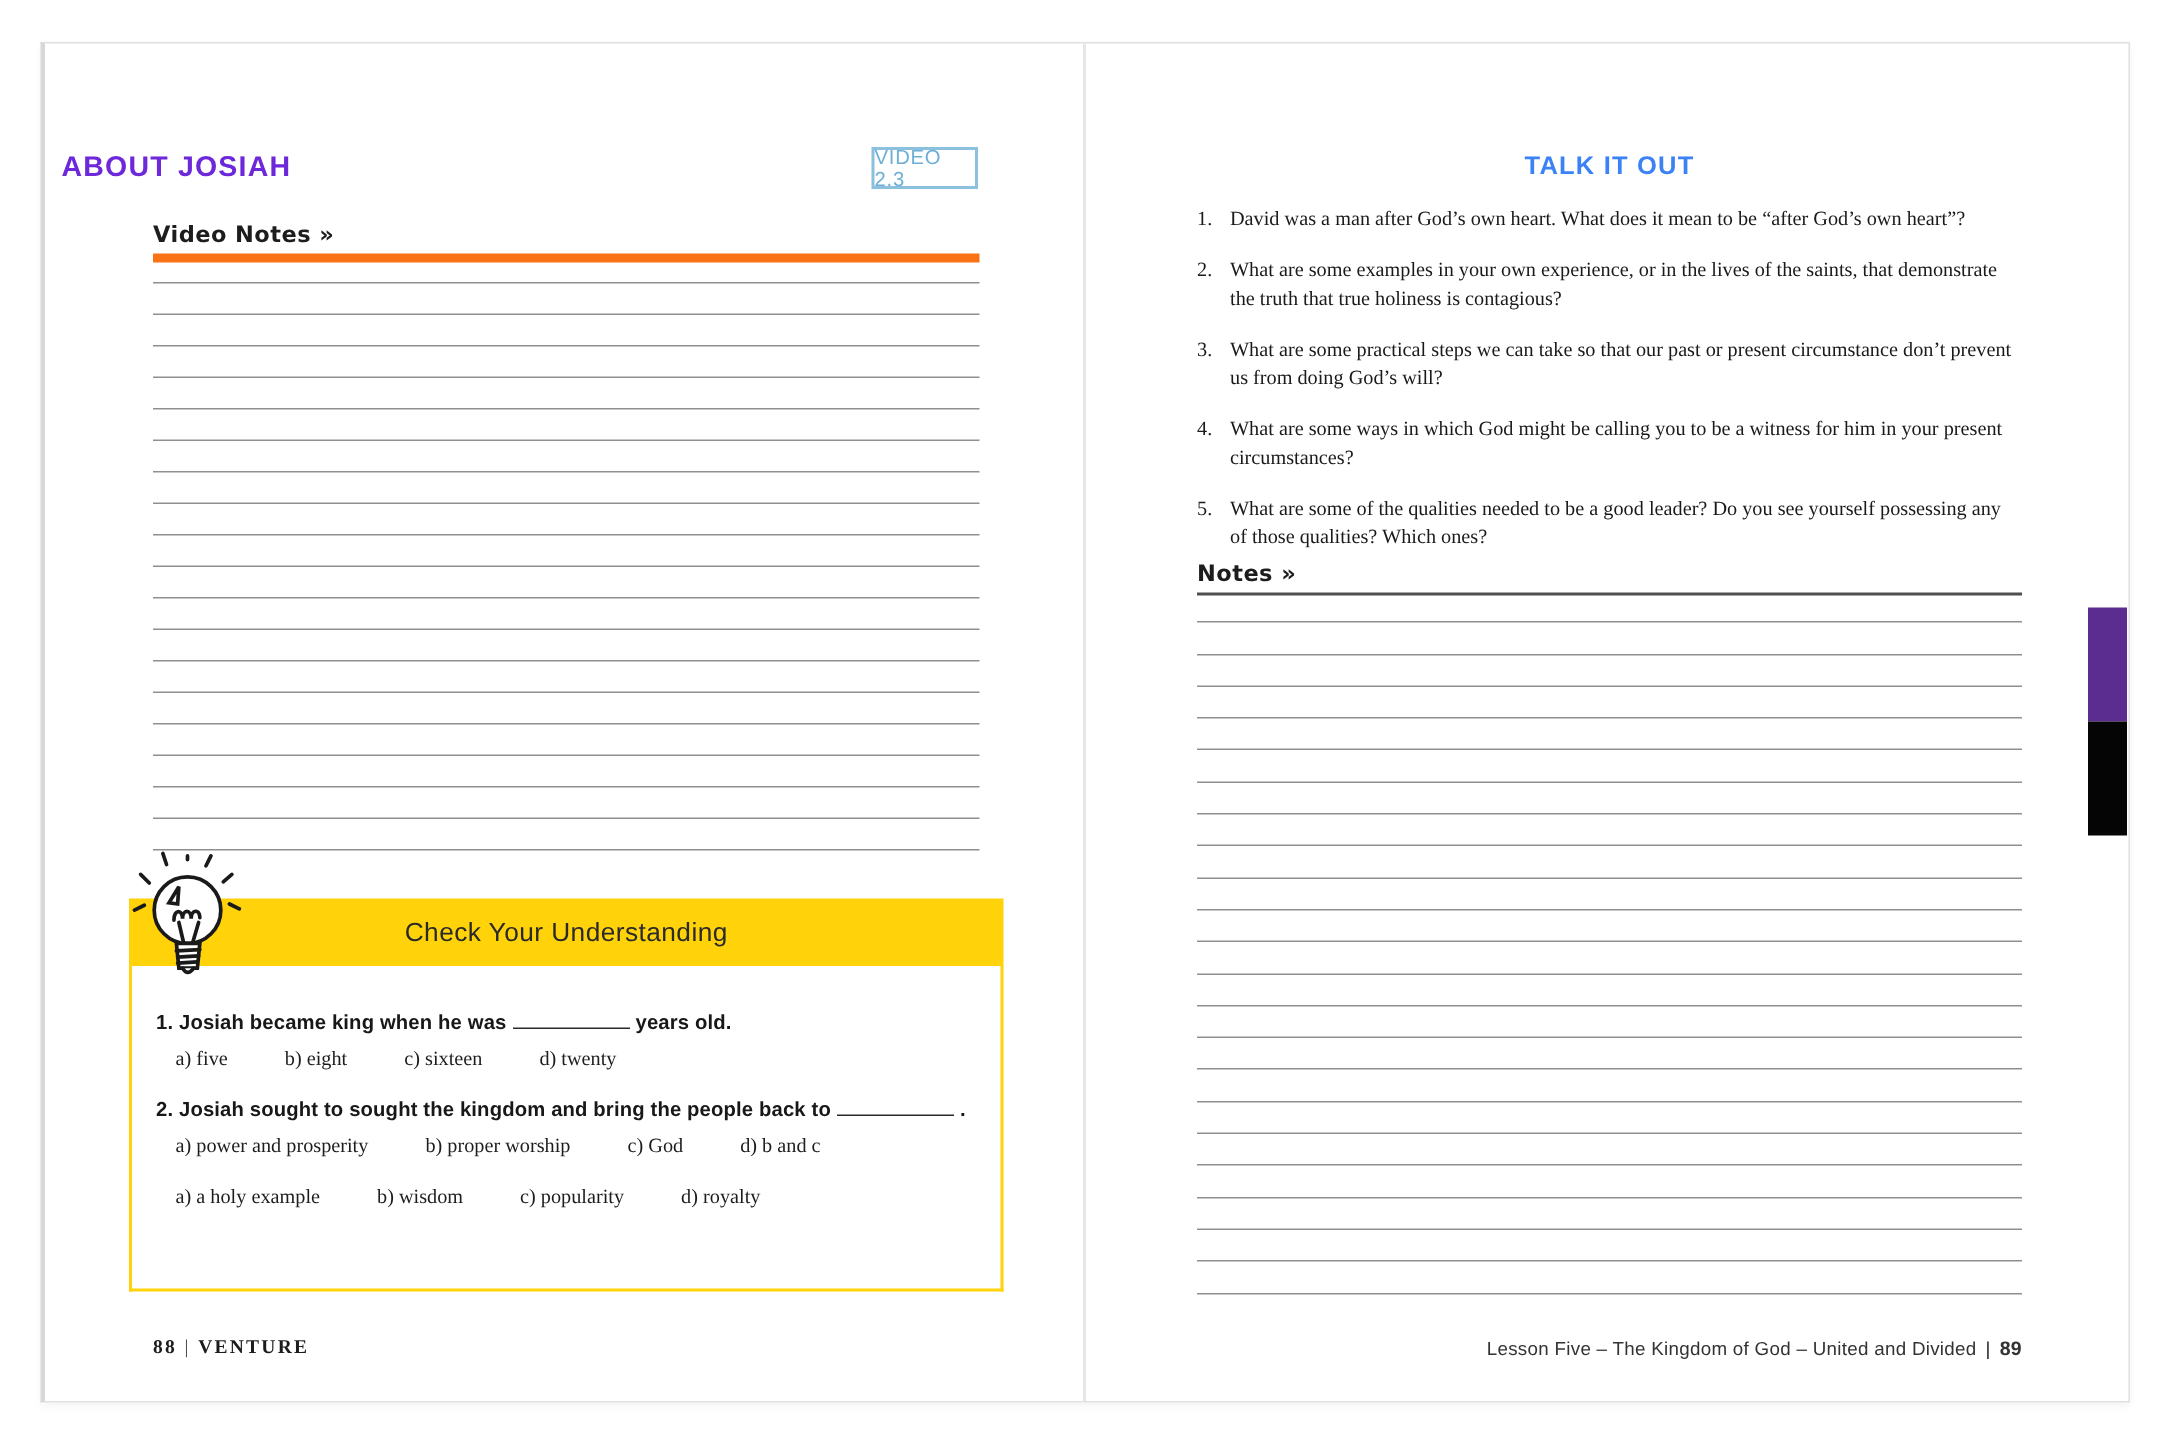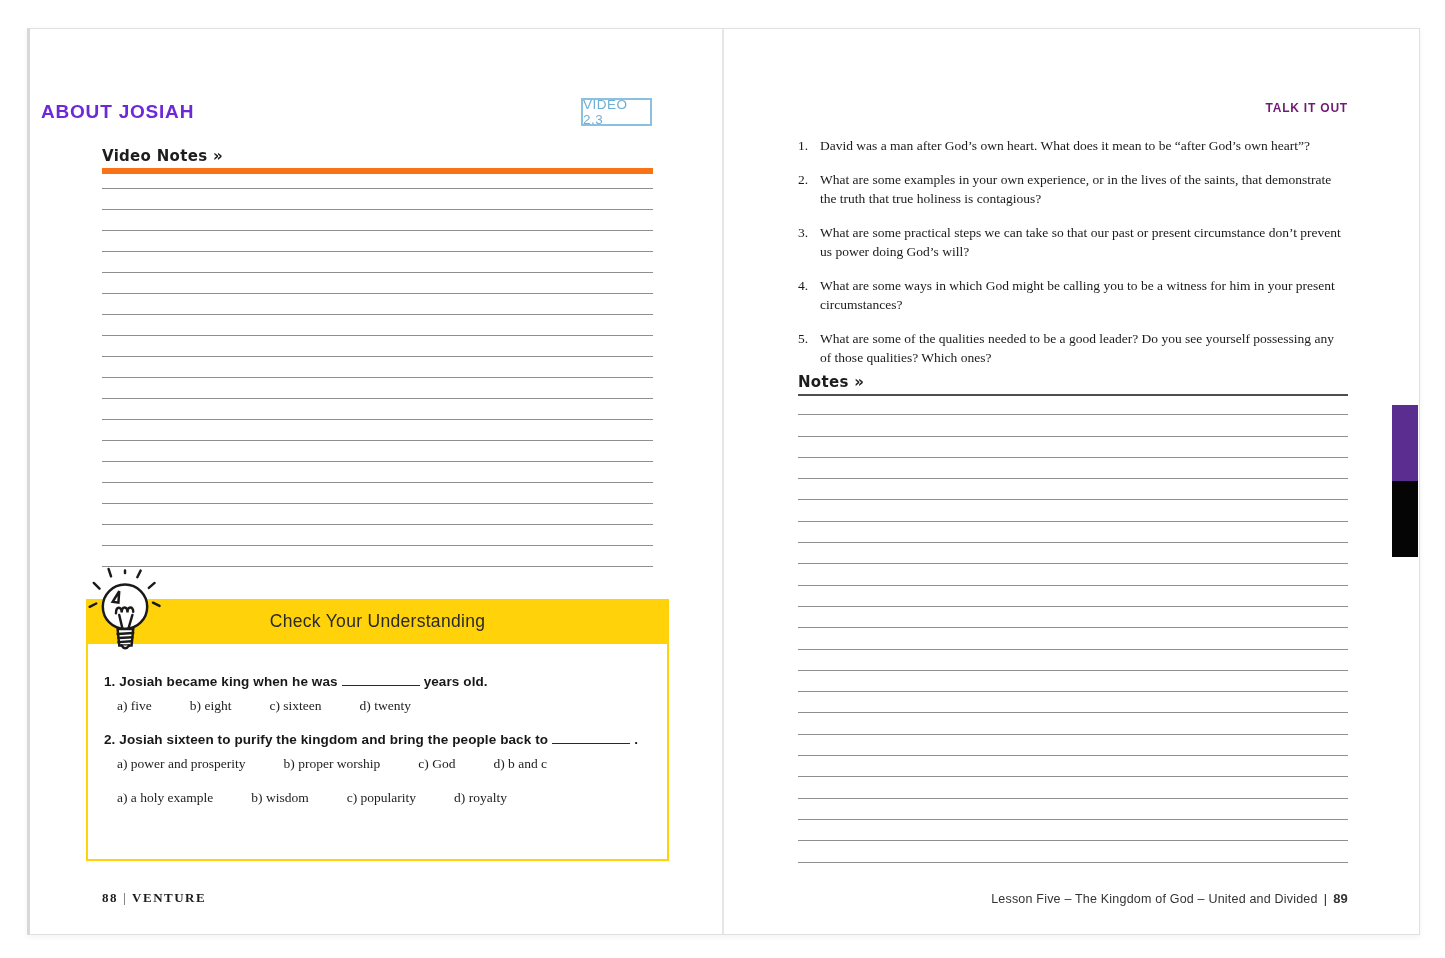--- a/index.html
+++ b/index.html
@@ -41,22 +41,22 @@
   .q-opts { font-family:"Liberation Serif", serif; font-size:13.5px; color:#1d1d1d;
             padding-left:13px; margin:9px 0 18px 0; }
   .q-opts span { display:inline-block; margin-right:38px; }
 
   .lp-footer { position:absolute; left:72px; top:861px; font-family:"Liberation Serif", serif;
                font-size:13px; color:#1c1c1c; font-weight:700; letter-spacing:1.5px; }
   .lp-footer .div { font-weight:400; margin:0 5px; color:#444; }
 
   
   .rp-content { position:absolute; left:72px; top:0; width:550px; height:100%; }
-  .rp-title { position:absolute; top:72px; left:0; width:100%; text-align:right;
-              color:#701a75; font-size:12px; font-weight:700; letter-spacing:.8px; }
+  .rp-title { position:absolute; top:72px; left:0; width:100%; text-align:center;
+              color:#3b82f6; font-size:17px; font-weight:700; letter-spacing:.8px; }
   .rp-list { position:absolute; top:107px; left:0; width:100%; }
   .rp-item { display:flex; margin-bottom:15px; font-family:"Liberation Serif", serif;
              font-size:13.5px; line-height:19px; color:#1a1a1a; }
   .rp-item .num { width:22px; flex:0 0 22px; }
   .rp-item .txt { flex:1; }
 
   .notes-label { position:absolute; left:0; top:344px; width:100%;
                  border-bottom:2px solid #4f4f4f; padding-bottom:3px; }
   .notes-lines { position:absolute; left:0; top:365px; width:100%; }
   .notes-lines .rule { height:21.3px; }
@@ -146,21 +146,21 @@
         <div class="q-stem">
           <span>1.</span>
           <span>Josiah became king when he was</span><span class="blank"></span><span>years old.</span>
         </div>
         <div class="q-opts">
           <span>a) five</span><span>b) eight</span><span>c) sixteen</span><span>d) twenty</span>
         </div>
 
         <div class="q-stem">
           <span>2.</span>
-          <span>Josiah sixteen to purify the kingdom and bring the people back to</span><span class="blank"></span><span>.</span>
+          <span>Josiah sought to sought the kingdom and bring the people back to</span><span class="blank"></span><span>.</span>
         </div>
         <div class="q-opts">
           <span>a) power and prosperity</span><span>b) proper worship</span><span>c) God</span><span>d) b and c</span>
         </div>
 
         <div class="q-opts">
           <span>a) a holy example</span><span>b) wisdom</span><span>c) popularity</span><span>d) royalty</span>
         </div>
 
       </div>
@@ -180,21 +180,21 @@
         <div class="rp-item">
           <span class="num">1.</span>
           <span class="txt">David was a man after God’s own heart. What does it mean to be “after God’s own heart”?</span>
         </div>
         <div class="rp-item">
           <span class="num">2.</span>
           <span class="txt">What are some examples in your own experience, or in the lives of the saints, that demonstrate the truth that true holiness is contagious?</span>
         </div>
         <div class="rp-item">
           <span class="num">3.</span>
-          <span class="txt">What are some practical steps we can take so that our past or present circumstance don’t prevent us power doing God’s will?</span>
+          <span class="txt">What are some practical steps we can take so that our past or present circumstance don’t prevent us from doing God’s will?</span>
         </div>
         <div class="rp-item">
           <span class="num">4.</span>
           <span class="txt">What are some ways in which God might be calling you to be a witness for him in your present circumstances?</span>
         </div>
         <div class="rp-item">
           <span class="num">5.</span>
           <span class="txt">What are some of the qualities needed to be a good leader? Do you see yourself possessing any of those qualities? Which ones?</span>
         </div>
       </div>

